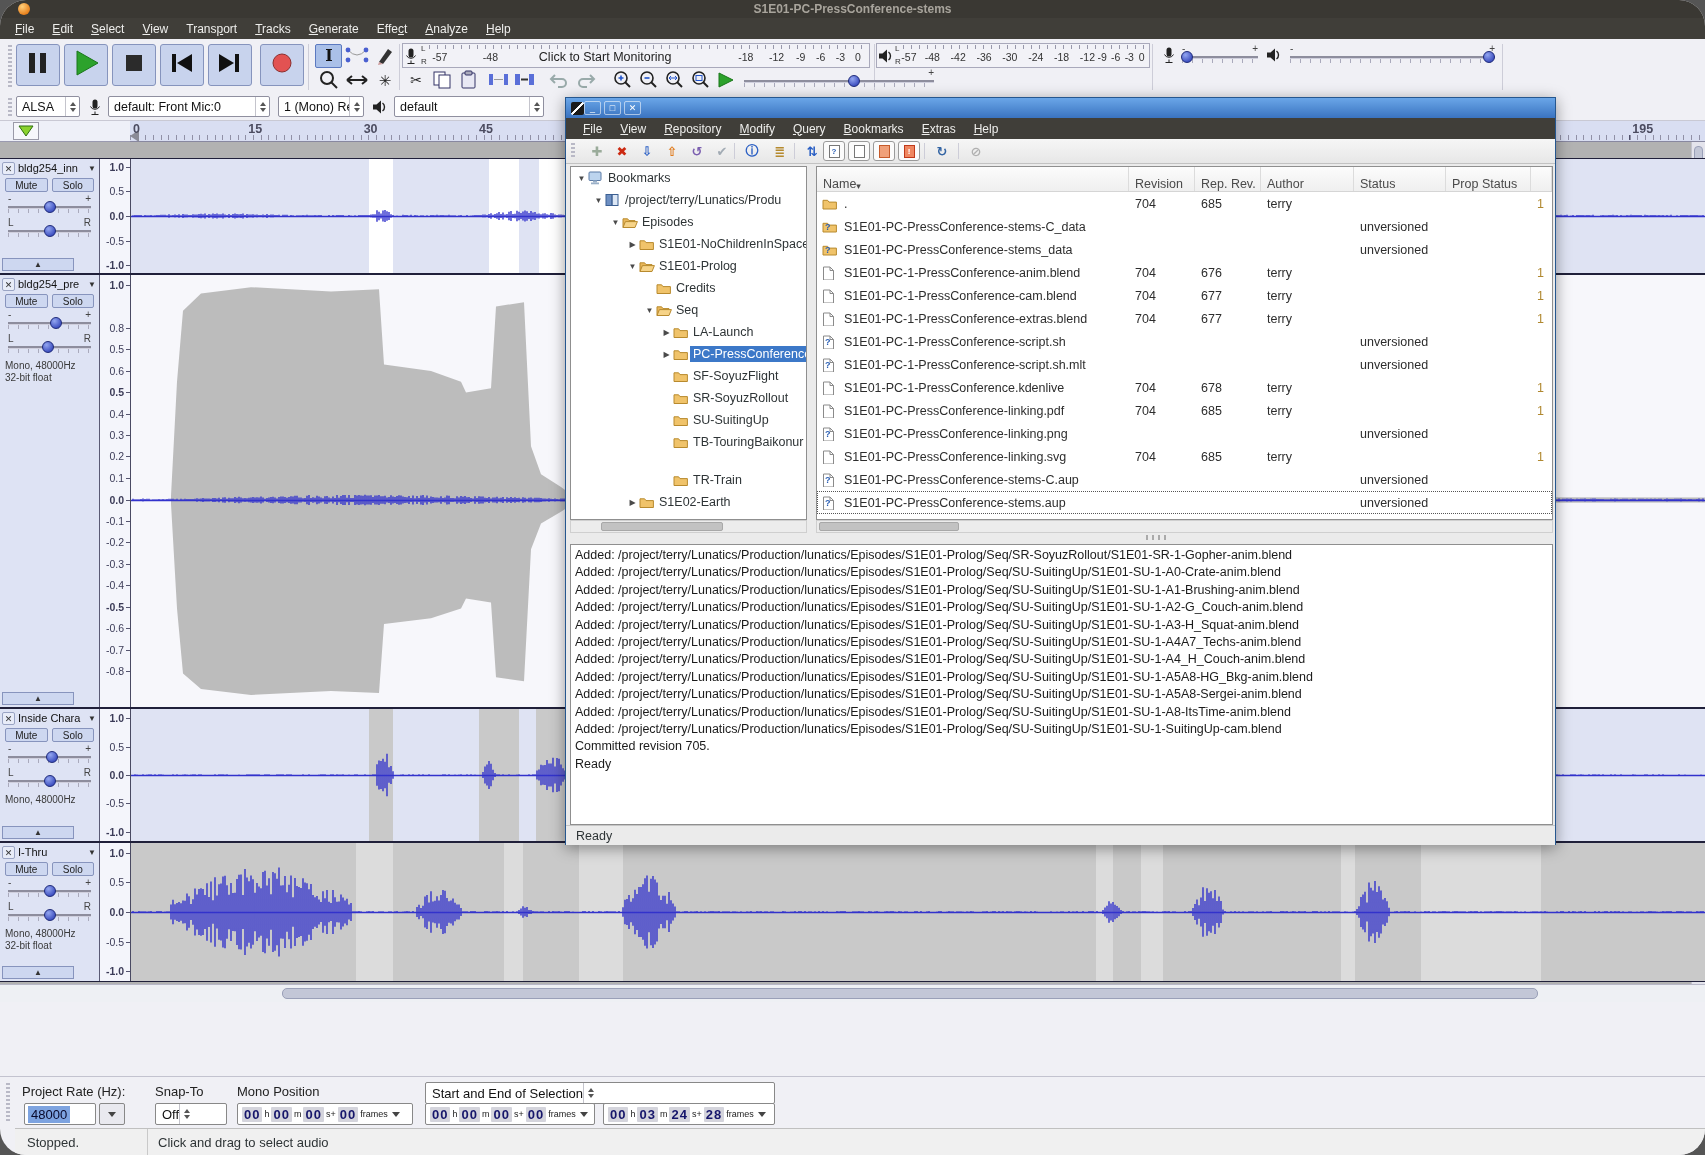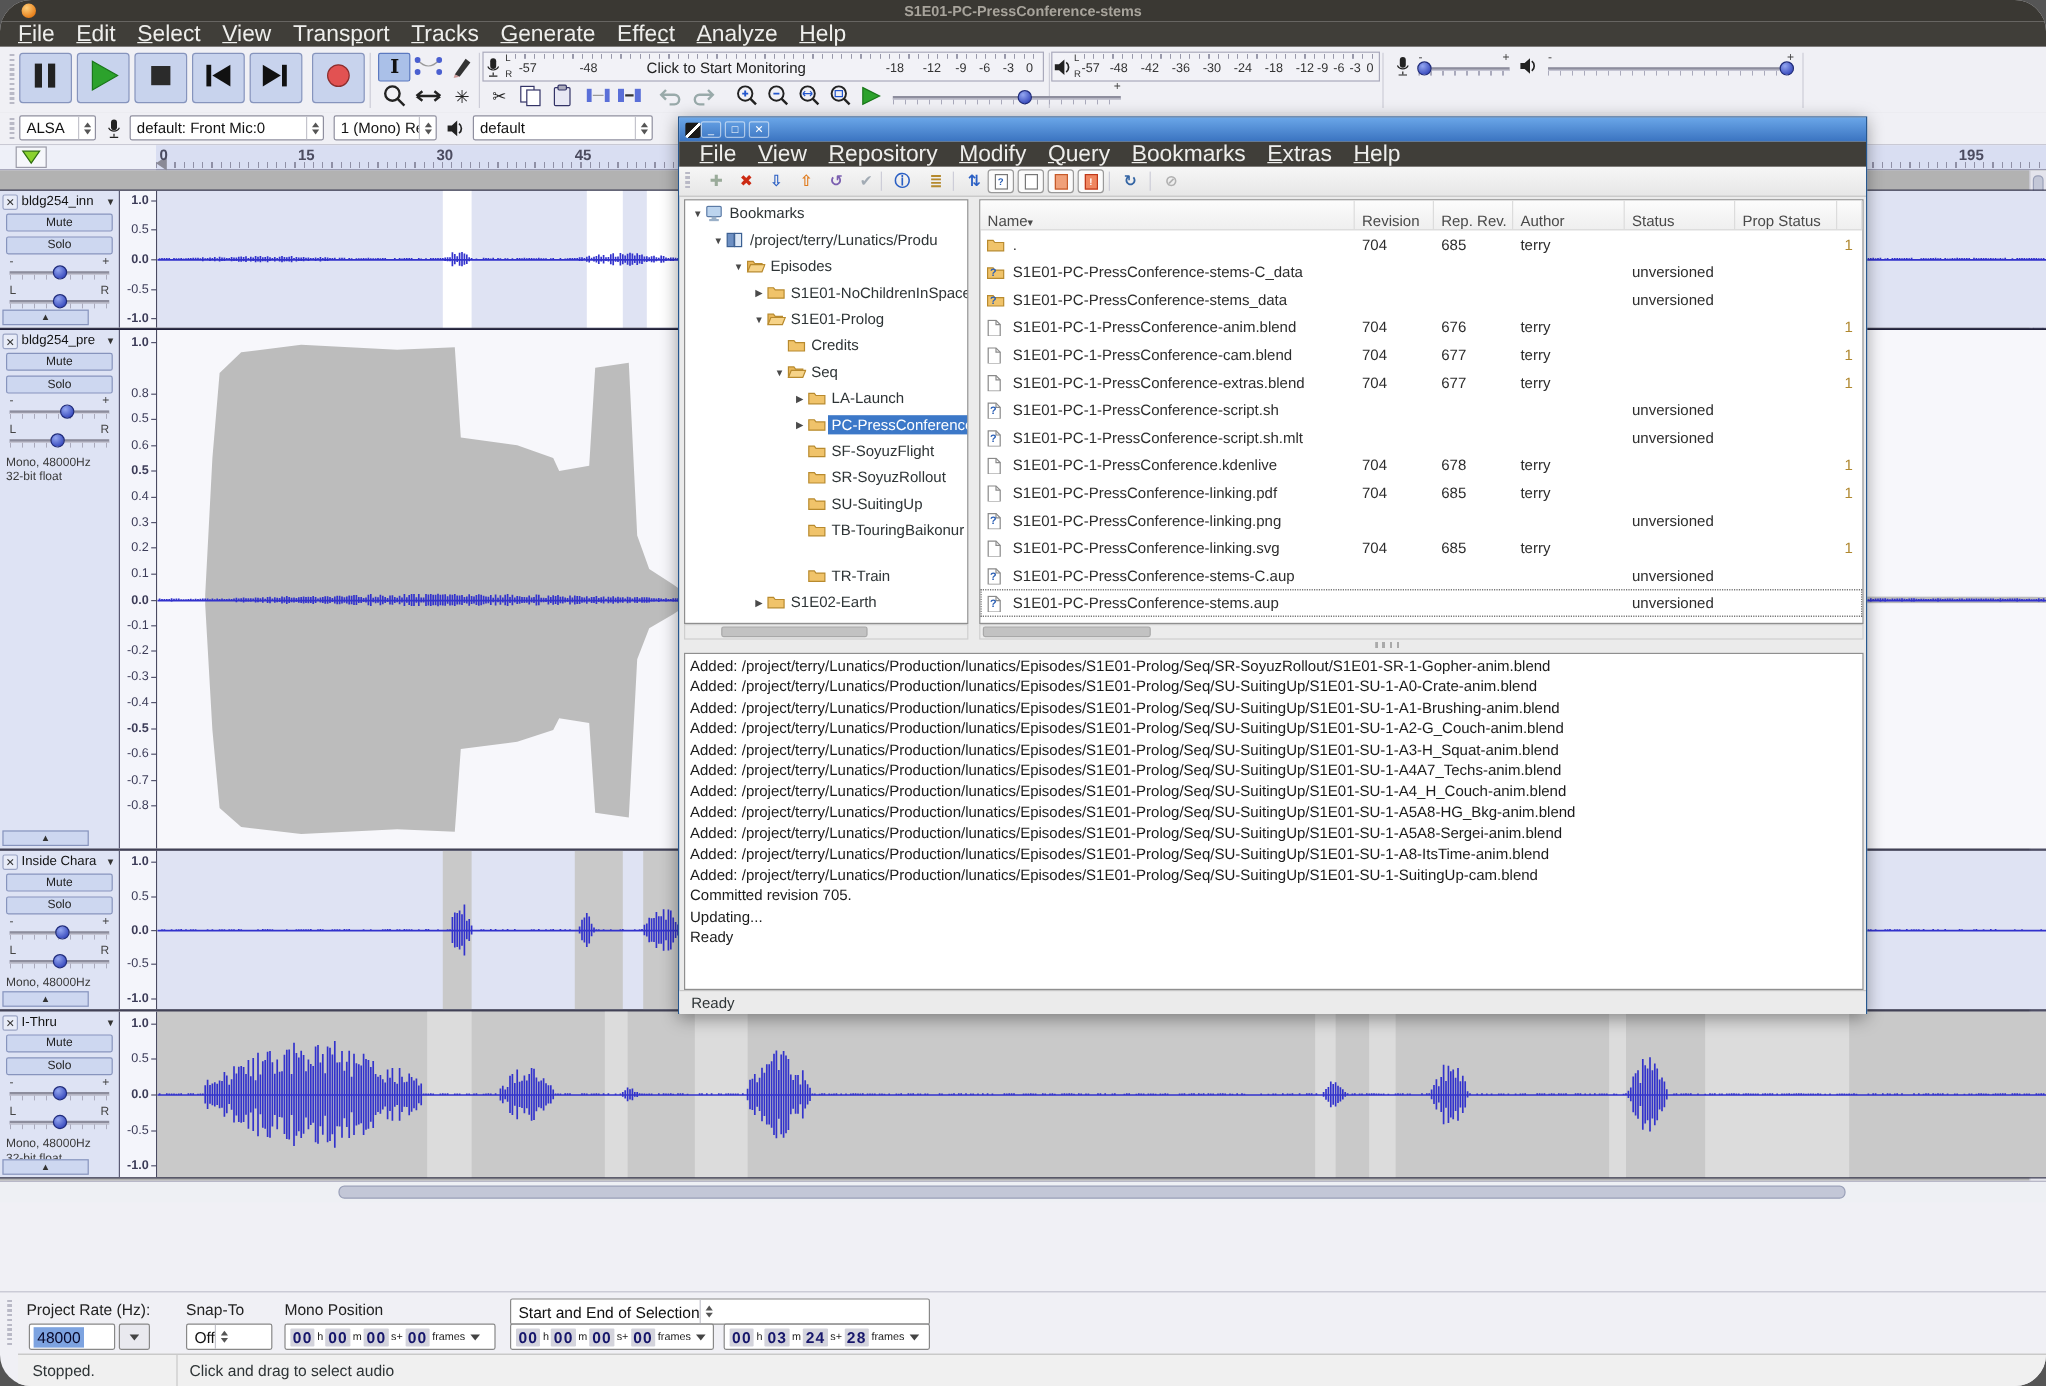--- a/index.html
+++ b/index.html
@@ -8,21 +8,21 @@
   u{text-decoration:underline;}
 
   
   #aud-titlebar{position:absolute;left:0;top:0;width:100%;height:18px;background:#3a3833;
     display:flex;align-items:center;justify-content:center;}
   #aud-title{color:#a8a49c;font-weight:bold;font-size:12px;}
   #aud-appicon{position:absolute;left:18px;top:3px;width:12px;height:12px;border-radius:50%;
     background:radial-gradient(circle at 35% 30%,#ffcf7a,#e8821e 70%,#9c4f08);}
   #aud-menubar{position:absolute;left:0;top:18px;width:100%;height:21px;background:#403e39;
     display:flex;align-items:center;padding-left:6px;box-sizing:border-box;}
-  .mitem{color:#eeeeec;font-size:19px;padding:2px 9px;cursor:default;}
+  .mitem{color:#eeeeec;font-size:12px;padding:2px 9px;cursor:default;}
   #aud-toolbars{position:absolute;left:0;top:39px;width:100%;height:55px;background:#f0f0f5;border-bottom:1px solid #d4d4dc;}
   .grip{position:absolute;width:4px;background:repeating-linear-gradient(180deg,#b9b9c6 0 2px,transparent 2px 4px);}
   .tsepv{position:absolute;width:1px;background:#cdcdd8;}
   .transport-btn{position:absolute;width:44px;height:42px;background:#c8d3ed;border:1px solid #8694bd;border-radius:3px;
     box-sizing:border-box;display:flex;align-items:center;justify-content:center;}
   .toolcell{position:absolute;width:27px;height:24px;display:flex;align-items:center;justify-content:center;
     font-size:13px;color:#222;border:1px solid transparent;border-radius:2px;box-sizing:border-box;}
   .toolcell.active{background:#aac0e8;border-color:#5b79c0;}
   .editcell{position:absolute;width:25px;height:22px;display:flex;align-items:center;justify-content:center;font-size:13px;}
   .meter{position:absolute;height:25px;background:#f2f2f7;border:1px solid #a9a9bb;box-sizing:border-box;display:flex;align-items:stretch;}
@@ -64,21 +64,21 @@
   
   #trackbg{position:absolute;left:0;top:142px;width:100%;height:842px;background:#b2b2b2;}
   #aud-vscroll{position:absolute;right:0;top:142px;width:14px;height:842px;background:#e4e4ec;border-left:1px solid #c2c2cc;box-sizing:border-box;}
   #aud-vthumb{position:absolute;left:2px;top:4px;width:9px;height:260px;background:#c3c7d7;border:1px solid #9aa0b8;border-radius:4px;box-sizing:border-box;}
   .track{position:absolute;left:0;width:1705px;border-top:1px solid #20203a;border-bottom:1px solid #20203a;box-sizing:content-box;}
   .tpanel{position:absolute;left:0;top:0;bottom:0;width:100px;background:#dee3f4;border-right:1px solid #5a5a74;box-sizing:border-box;}
   .trow1{display:flex;align-items:center;height:14px;margin:2px 2px 0 2px;}
   .tclose{width:13px;height:13px;font-size:9px;line-height:13px;text-align:center;color:#333;border:1px solid #9aa4c4;border-radius:2px;background:#e8ecf8;box-sizing:border-box;flex:none;}
   .ttitle{flex:1;font-size:11px;color:#111;padding-left:3px;white-space:nowrap;overflow:hidden;}
   .tdd{flex:none;font-size:8px;color:#333;padding-right:1px;}
-  .tms{display:flex;gap:4px;margin:3px 5px 0 5px;flex-direction:column;}
+  .tms{display:flex;gap:4px;margin:3px 5px 0 5px;}
   .tbtn{flex:1;height:14px;background:#cdd7f0;border:1px solid #8794bd;border-radius:2px;font-size:10px;
     text-align:center;line-height:13px;color:#222;box-sizing:border-box;}
   .tslider{position:relative;height:21px;margin:3px 8px 0 8px;}
   .tinfo{margin:4px 0 0 5px;font-size:10px;color:#3a3a3a;line-height:12px;white-space:nowrap;}
   .tcollapse{position:absolute;left:2px;bottom:2px;width:72px;height:13px;background:#cdd7f0;border:1px solid #8794bd;
     text-align:center;font-size:8px;line-height:12px;color:#333;box-sizing:border-box;}
   .truler{position:absolute;left:100px;top:0;bottom:0;width:31px;background:#f4f5fb;border-right:1px solid #4a4a62;box-sizing:border-box;}
   .rlabel{position:absolute;right:6px;font-size:10.5px;color:#3c3c58;}
   .rlabel.bold{font-weight:bold;}
   .rtick{position:absolute;right:0;width:4px;height:1px;background:#55556f;}
@@ -952,21 +952,20 @@
         <div class="logline">Added: /project/terry/Lunatics/Production/lunatics/Episodes/S1E01-Prolog/Seq/SU-SuitingUp/S1E01-SU-1-A1-Brushing-anim.blend</div>
         <div class="logline">Added: /project/terry/Lunatics/Production/lunatics/Episodes/S1E01-Prolog/Seq/SU-SuitingUp/S1E01-SU-1-A2-G_Couch-anim.blend</div>
         <div class="logline">Added: /project/terry/Lunatics/Production/lunatics/Episodes/S1E01-Prolog/Seq/SU-SuitingUp/S1E01-SU-1-A3-H_Squat-anim.blend</div>
         <div class="logline">Added: /project/terry/Lunatics/Production/lunatics/Episodes/S1E01-Prolog/Seq/SU-SuitingUp/S1E01-SU-1-A4A7_Techs-anim.blend</div>
         <div class="logline">Added: /project/terry/Lunatics/Production/lunatics/Episodes/S1E01-Prolog/Seq/SU-SuitingUp/S1E01-SU-1-A4_H_Couch-anim.blend</div>
         <div class="logline">Added: /project/terry/Lunatics/Production/lunatics/Episodes/S1E01-Prolog/Seq/SU-SuitingUp/S1E01-SU-1-A5A8-HG_Bkg-anim.blend</div>
         <div class="logline">Added: /project/terry/Lunatics/Production/lunatics/Episodes/S1E01-Prolog/Seq/SU-SuitingUp/S1E01-SU-1-A5A8-Sergei-anim.blend</div>
         <div class="logline">Added: /project/terry/Lunatics/Production/lunatics/Episodes/S1E01-Prolog/Seq/SU-SuitingUp/S1E01-SU-1-A8-ItsTime-anim.blend</div>
         <div class="logline">Added: /project/terry/Lunatics/Production/lunatics/Episodes/S1E01-Prolog/Seq/SU-SuitingUp/S1E01-SU-1-SuitingUp-cam.blend</div>
         <div class="logline">Committed revision 705.</div>
-        <div class="logline">Updating...</div>
         <div class="logline">Ready</div>
       </div>
     <div id="rsvn-status">Ready</div>
   </div>
 
 <div class="track" style="top: 158px; height: 114px;">
       <div class="tpanel">
         <div class="trow1">
           <div class="tclose">✕</div>
           <div class="ttitle">bldg254_inn</div>

